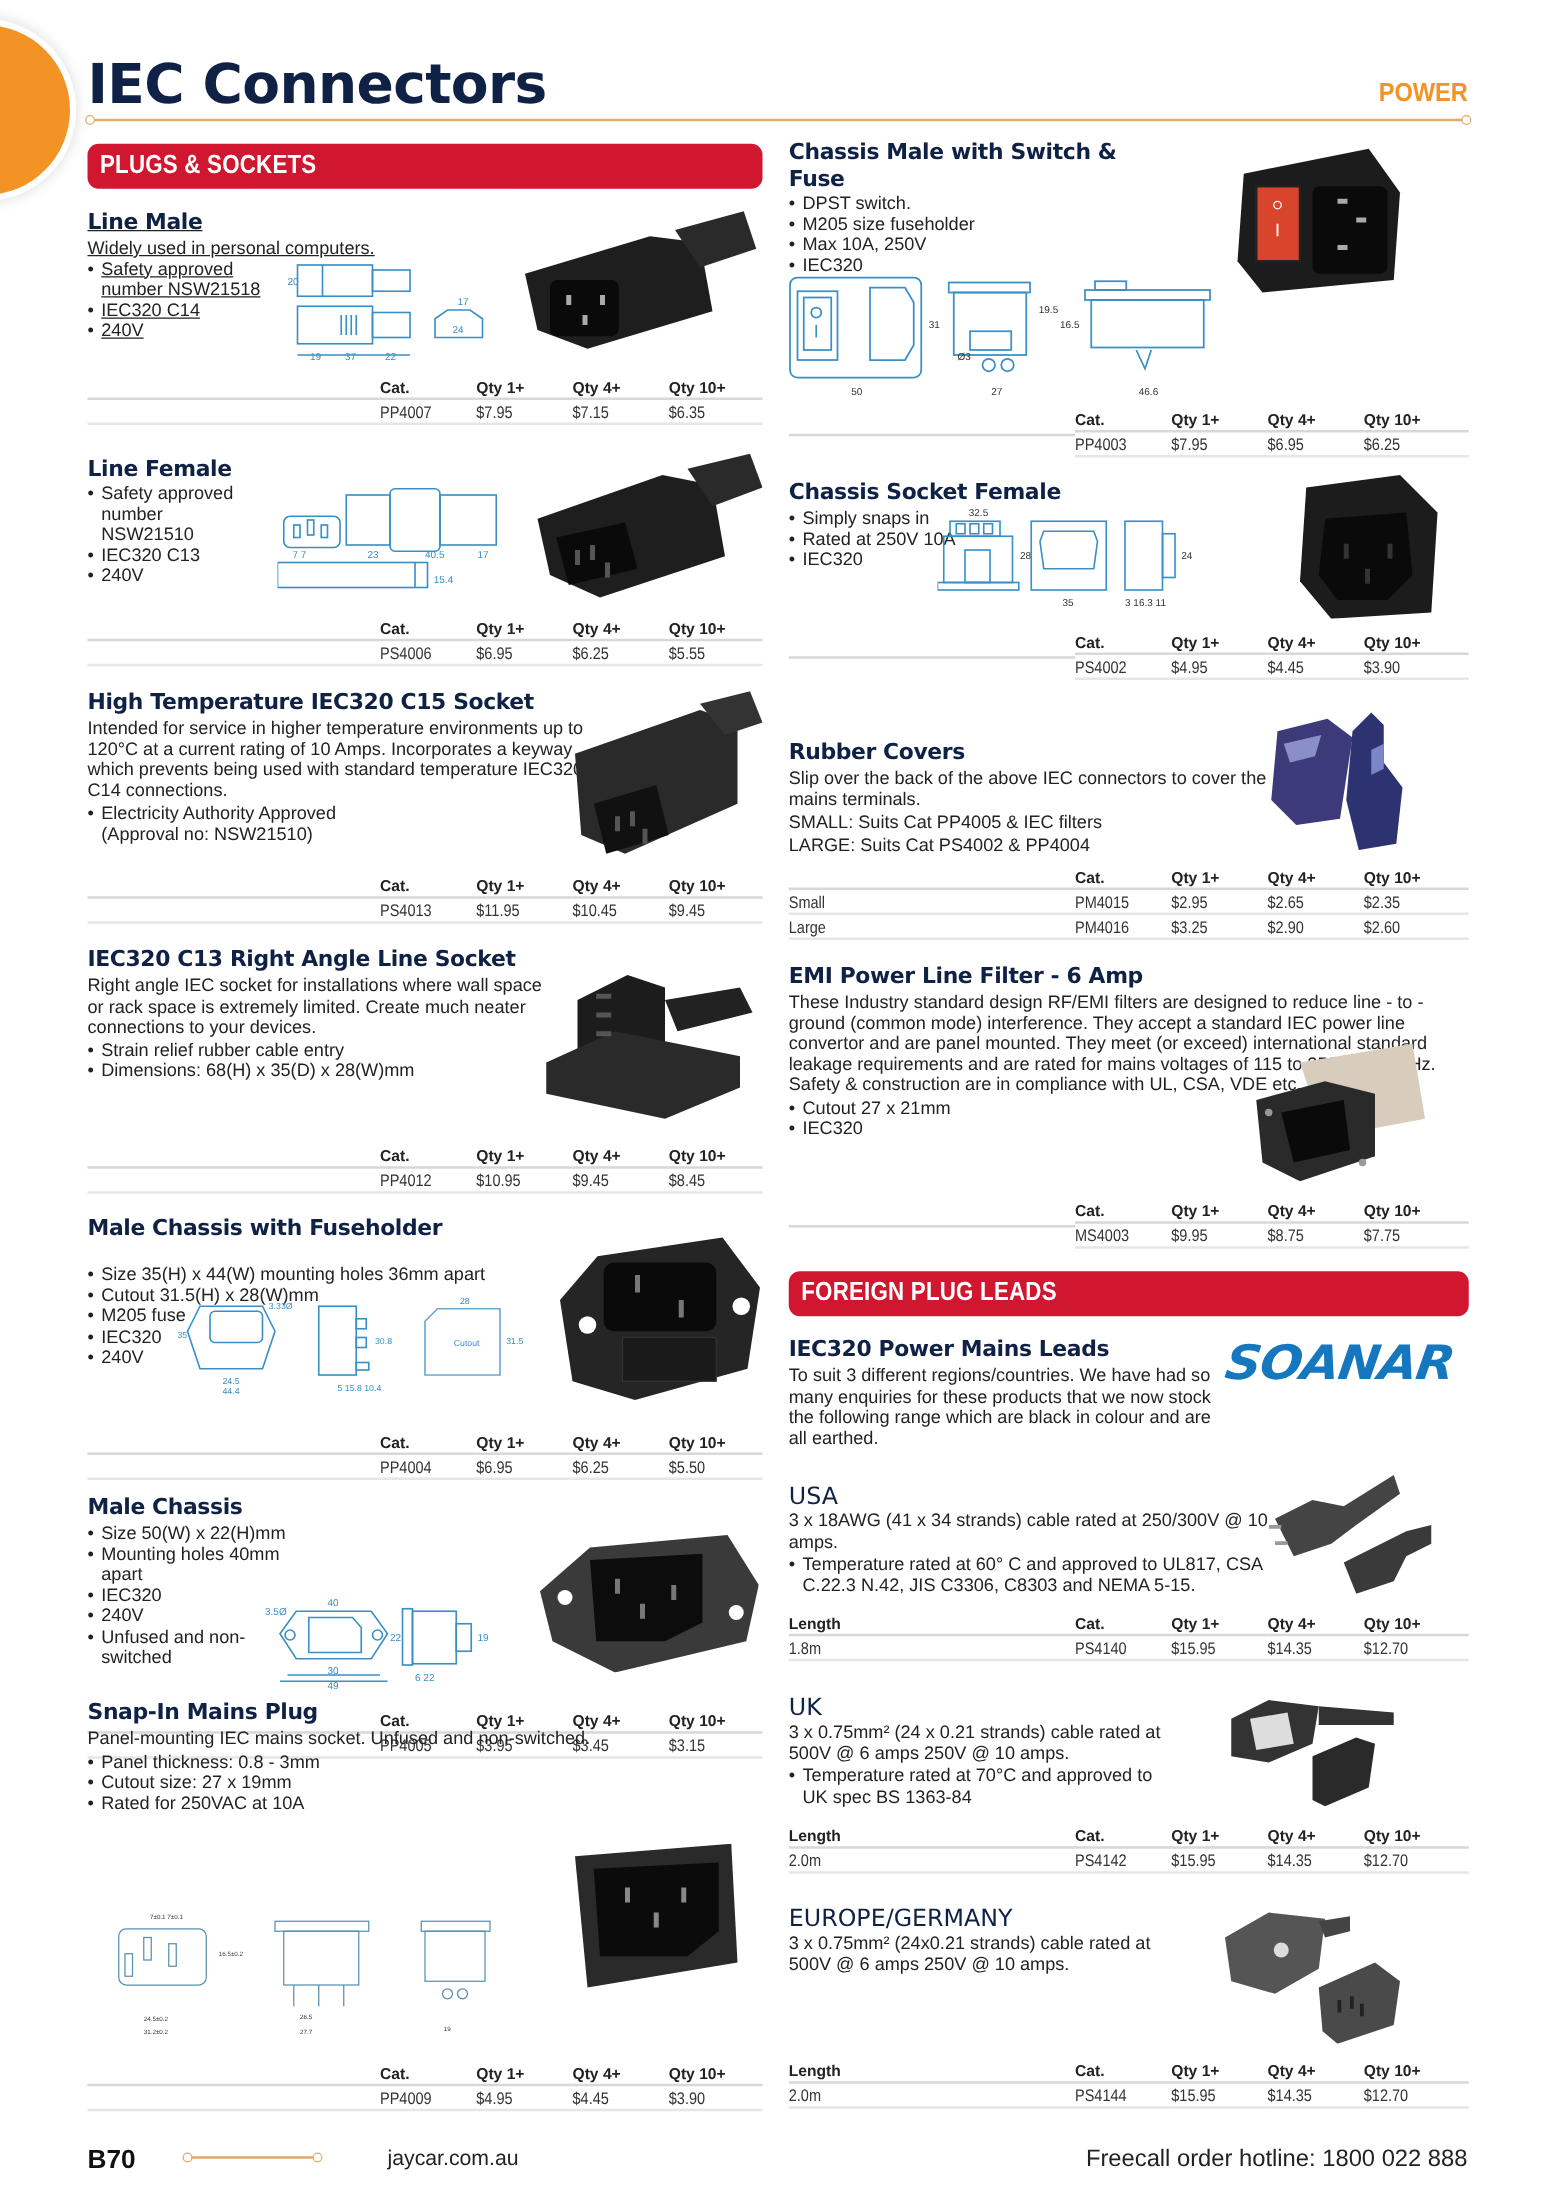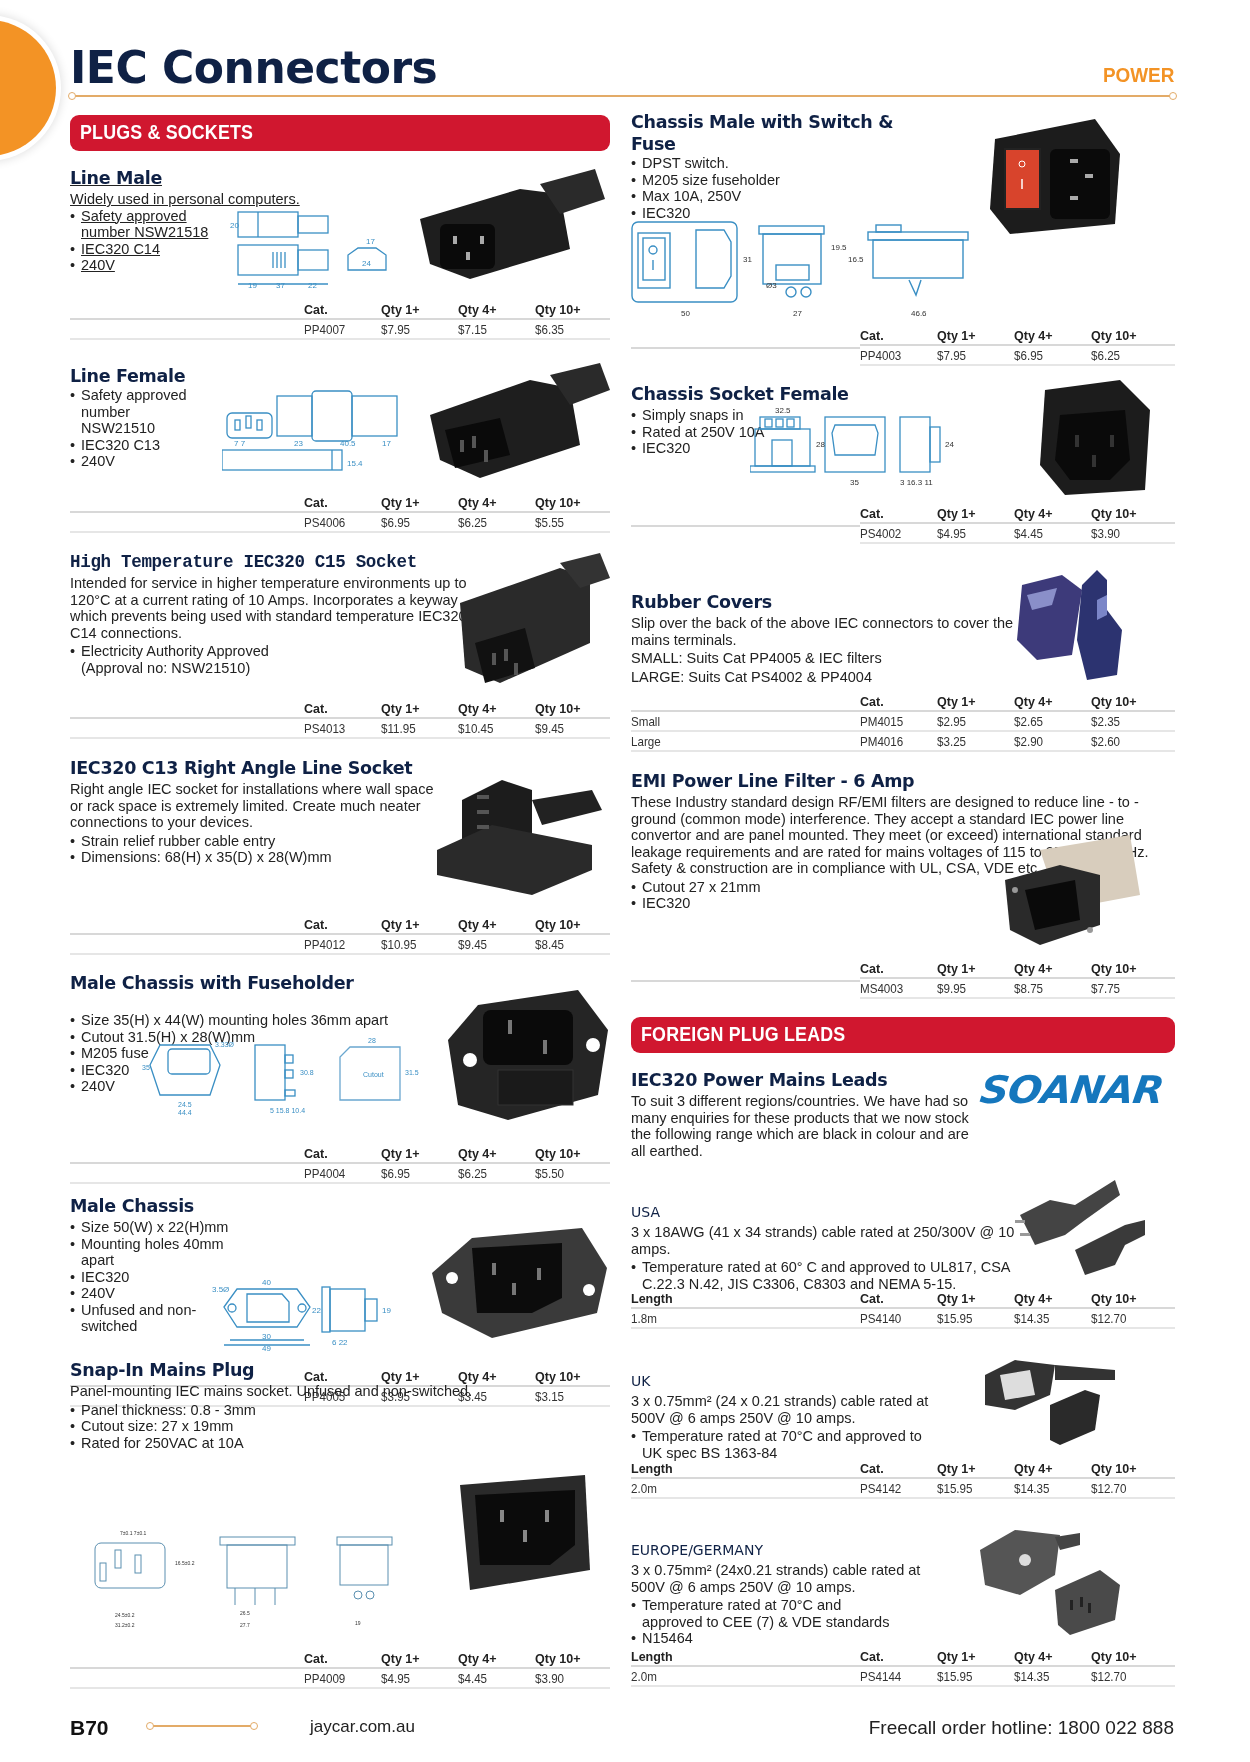--- a/index.html
+++ b/index.html
@@ -32,21 +32,21 @@
 
   .section-banner {
     position: absolute; height: 36px; border-radius: 9px; background: #d0172f;
     color: #fff; font-weight: bold; font-size: 21px; padding: 5px 10px;
     font-family: "Liberation Sans", sans-serif; letter-spacing: 0.2px;
   }
   .section-banner span { display: inline-block; transform: scaleX(0.85); transform-origin: left; }
 
   .product { position: absolute; }
   .p-title { font-size: 17.5px; font-weight: bold; color: #0f2145; font-family: "DejaVu Sans", sans-serif; letter-spacing: -0.3px; line-height: 22px; }
-  .p-sub { font-size: 14px; font-weight: normal; color: #0f2145; font-family: "DejaVu Sans", sans-serif; line-height: 20px; margin-top: 19px;}
+  .p-sub { font-size: 19px; font-weight: normal; color: #0f2145; font-family: "DejaVu Sans", sans-serif; line-height: 20px; margin-top: 4px;}
   .p-text { font-size: 14.5px; line-height: 16.5px; color: #222; }
   .p-list { list-style: none; font-size: 14.5px; line-height: 16.5px; color: #222; }
   .p-list li { padding-left: 11px; position: relative; }
   .p-list li::before { content: "•"; position: absolute; left: 0; top: 0; }
 
   .price-table { position: absolute; width: 100%; border-collapse: collapse; font-size: 13.5px; }
   .price-table th { text-align: left; font-weight: bold; color: #222; height: 18px; font-size: 12.5px; border-bottom: 2px solid #d8d8d8; padding: 0; }
   .price-table td { height: 20px; color: #333; border-bottom: 2px solid #e6e6e6; padding: 0; font-family: "Liberation Sans", sans-serif; transform-origin: left; }
   .price-table td span { display: inline-block; transform: scaleX(0.86); transform-origin: left; }
   .c-first { width: 234px; }
@@ -195,21 +195,21 @@
         <td><span></span></td>
         <td><span>PS4006</span></td>
         <td><span>$6.95</span></td>
         <td><span>$6.25</span></td>
         <td><span>$5.55</span></td>
       </tr>
 </tbody>
   </table>
 
 <div class="product" style="left:70px; top:551px; width:400px;">
-  <div class="p-title" style="width:540px;font-family:Liberation Mono, monospace;">High Temperature IEC320 C15 Socket</div>
+  <div class="p-title" style="width:540px;">High Temperature IEC320 C15 Socket</div>
   <div class="p-text" style="margin-top:2px; width:400px;">Intended for service in higher temperature environments up to 120°C at a current rating of 10 Amps. Incorporates a keyway which prevents being used with standard temperature IEC320 C14 connections.</div>
   <ul class="p-list" style="margin-top:2px; width:240px;">
     <li>Electricity Authority Approved (Approval no: NSW21510)</li>
   </ul>
 </div>
 <div class="product-img" style="left:440px; top:553px;">
   <svg width="170" height="140">
       <path d="M20 50 L120 15 L150 25 L150 90 L60 130 L25 115 Z" fill="#2a2a2a"></path>
       <path d="M120 10 L160 0 L170 25 L140 35 Z" fill="#333"></path>
       <path d="M35 90 L85 75 L95 115 L45 130 Z" fill="#111"></path>
@@ -734,24 +734,20 @@
         <td><span>$15.95</span></td>
         <td><span>$14.35</span></td>
         <td><span>$12.70</span></td>
       </tr>
 </tbody>
   </table>
 
 <div class="product" style="left:631px; top:1521px; width:544px;">
   <div class="p-sub">EUROPE/GERMANY</div>
   <div class="p-text" style="margin-top:2px; width:290px;">3 x 0.75mm² (24x0.21 strands) cable rated at 500V @ 6 amps 250V @ 10 amps.</div>
-  <ul class="p-list" style="margin-top:2px; width:265px;">
-    <li>Temperature rated at 70°C and approved to CEE (7) &amp; VDE standards</li>
-    <li>N15464</li>
-  </ul>
 </div>
 <div class="product-img" style="left:970px; top:1525px;">
   <svg width="150" height="110">
       <path d="M10 25 L45 5 L90 10 L85 50 L50 70 L15 60 Z" fill="#555"></path>
       <circle cx="55" cy="35" r="6" fill="#ddd"></circle>
       <path d="M85 12 L110 8 L110 20 L90 25 Z" fill="#444"></path>
       <path d="M85 65 L130 45 L150 60 L145 95 L100 110 L88 100 Z" fill="#4a4a4a"></path>
       <rect x="100" y="75" width="3" height="10" fill="#222"></rect>
       <rect x="110" y="72" width="3" height="10" fill="#222"></rect>
       <rect x="118" y="78" width="3" height="10" fill="#222"></rect>

